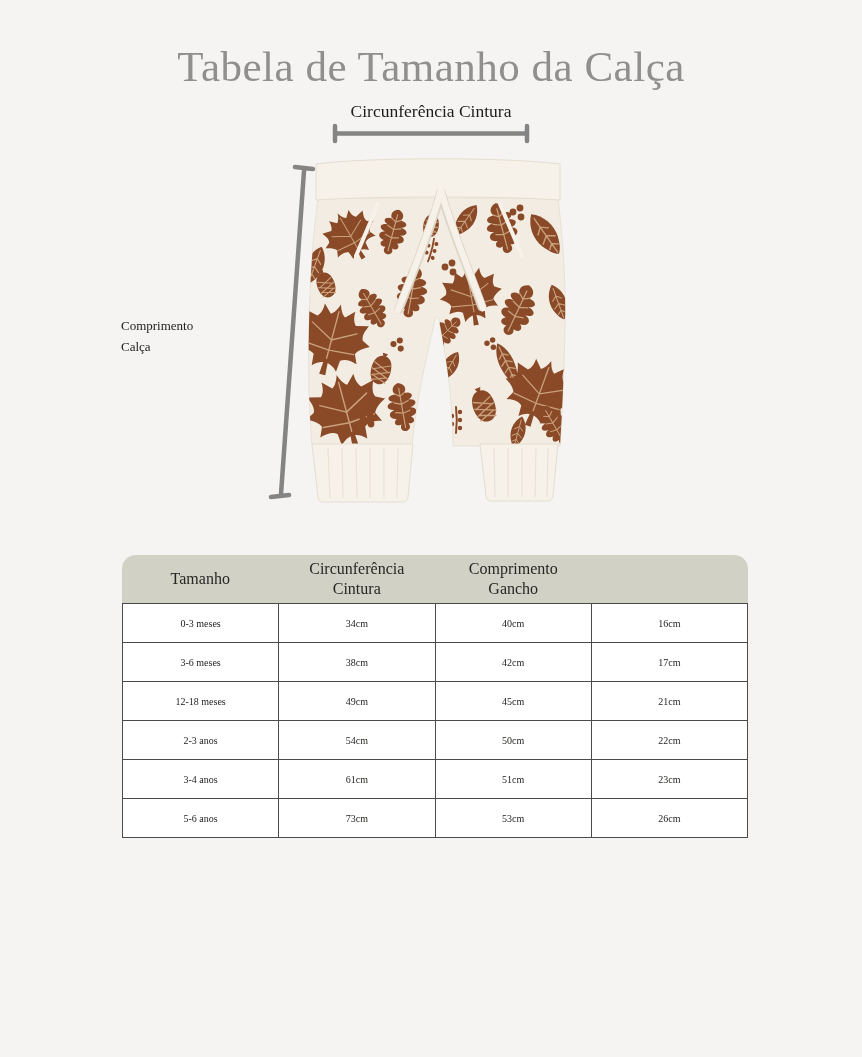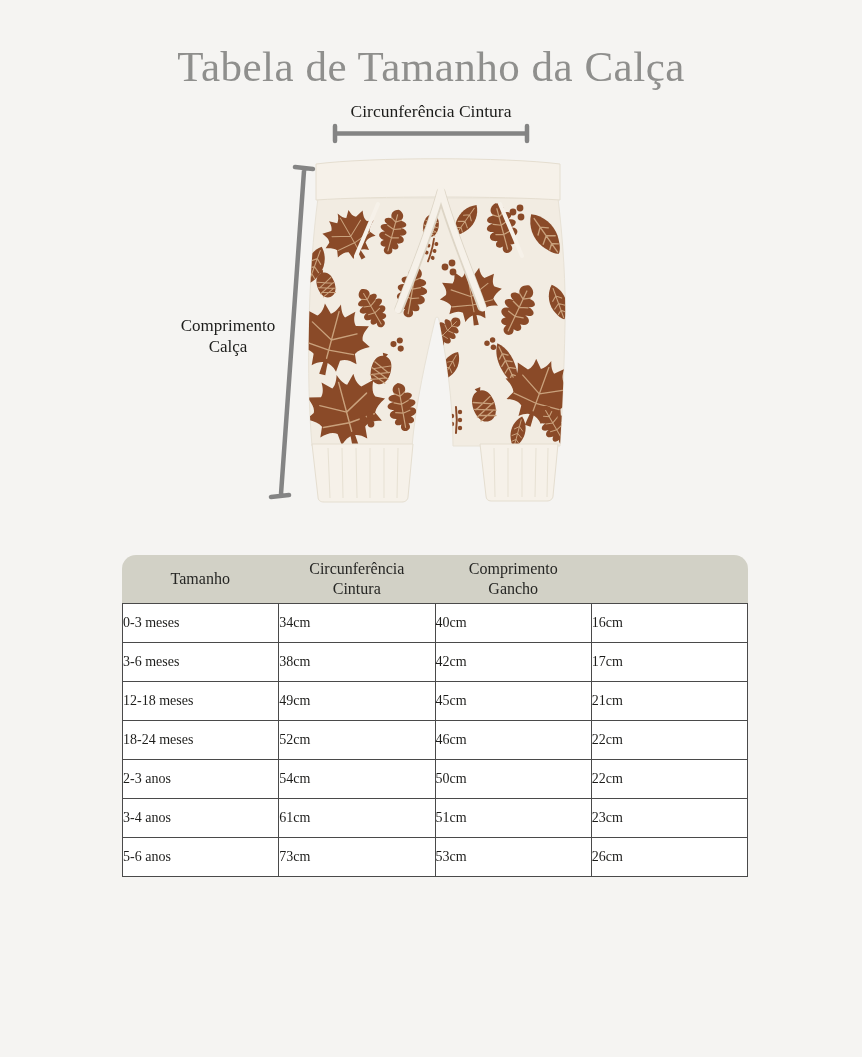--- a/index.html
+++ b/index.html
@@ -17,22 +17,22 @@
   .title{
     position:absolute; top:42px; left:0; width:100%;
     text-align:center; font-size:43px; font-weight:400;
     color:var(--title-text); letter-spacing:.5px;
   }
   .waist-label{
     position:absolute; top:101px; left:281px; width:300px;
     text-align:center; font-size:17.5px; color:#1c1c1a;
   }
   .length-label{
-    position:absolute; top:315px; left:128px; width:200px;
-    text-align:center; font-size:17px; line-height:21px; color:#1c1c1a;
+    position:absolute; top:315px; left:121px; width:200px;
+    text-align:left; font-size:13px; line-height:21px; color:#1c1c1a;
   }
   .diagram-svg{position:absolute; left:150px; top:120px; width:450px; height:400px;}
   
   .lf{fill:var(--leaf-brown);}
   .vein{stroke:var(--leaf-vein);stroke-width:1.3;fill:none;stroke-linecap:round;}
   .stem{stroke:var(--leaf-brown);stroke-width:2;fill:none;stroke-linecap:round;}
   .cream{fill:var(--pants-cream);stroke:#e8e2d6;stroke-width:1;}
   .trim{fill:var(--pants-trim);stroke:#e5ded0;stroke-width:1;}
   .seam{stroke:var(--pants-trim);stroke-width:4;fill:none;stroke-linecap:round;}
   .rib{stroke:#e7e1d3;stroke-width:1;fill:none;}
@@ -44,21 +44,21 @@
   .table-header{
     display:grid; grid-template-columns:repeat(4,1fr); align-items:center;
     height:48px; background:var(--header-bg); border-radius:14px 14px 0 0;
   }
   .table-header .hcell{
     text-align:center; font-size:16px; line-height:1.25; padding:0 16px; color:#262624;
   }
   table.size-body{width:100%; border-collapse:collapse; table-layout:fixed; background:#fff;}
   table.size-body td{
     border:1px solid var(--table-border); height:39px;
-    vertical-align:middle; font-size:14px; color:var(--body-text);
+    text-align:center; vertical-align:middle; font-size:10px; color:var(--body-text);
   }
 </style>
 </head>
 <body>
 
 <div class="page">
 
   <h1 class="title">Tabela de Tamanho da Calça</h1>
 
   <div class="waist-label">Circunferência Cintura</div>
@@ -192,26 +192,20 @@
           <td>42cm</td>
           <td>17cm</td>
         </tr>
         <tr>
           <td>12-18 meses</td>
           <td>49cm</td>
           <td>45cm</td>
           <td>21cm</td>
         </tr>
         <tr>
-          <td>18-24 meses</td>
-          <td>52cm</td>
-          <td>46cm</td>
-          <td>22cm</td>
-        </tr>
-        <tr>
           <td>2-3 anos</td>
           <td>54cm</td>
           <td>50cm</td>
           <td>22cm</td>
         </tr>
         <tr>
           <td>3-4 anos</td>
           <td>61cm</td>
           <td>51cm</td>
           <td>23cm</td>

